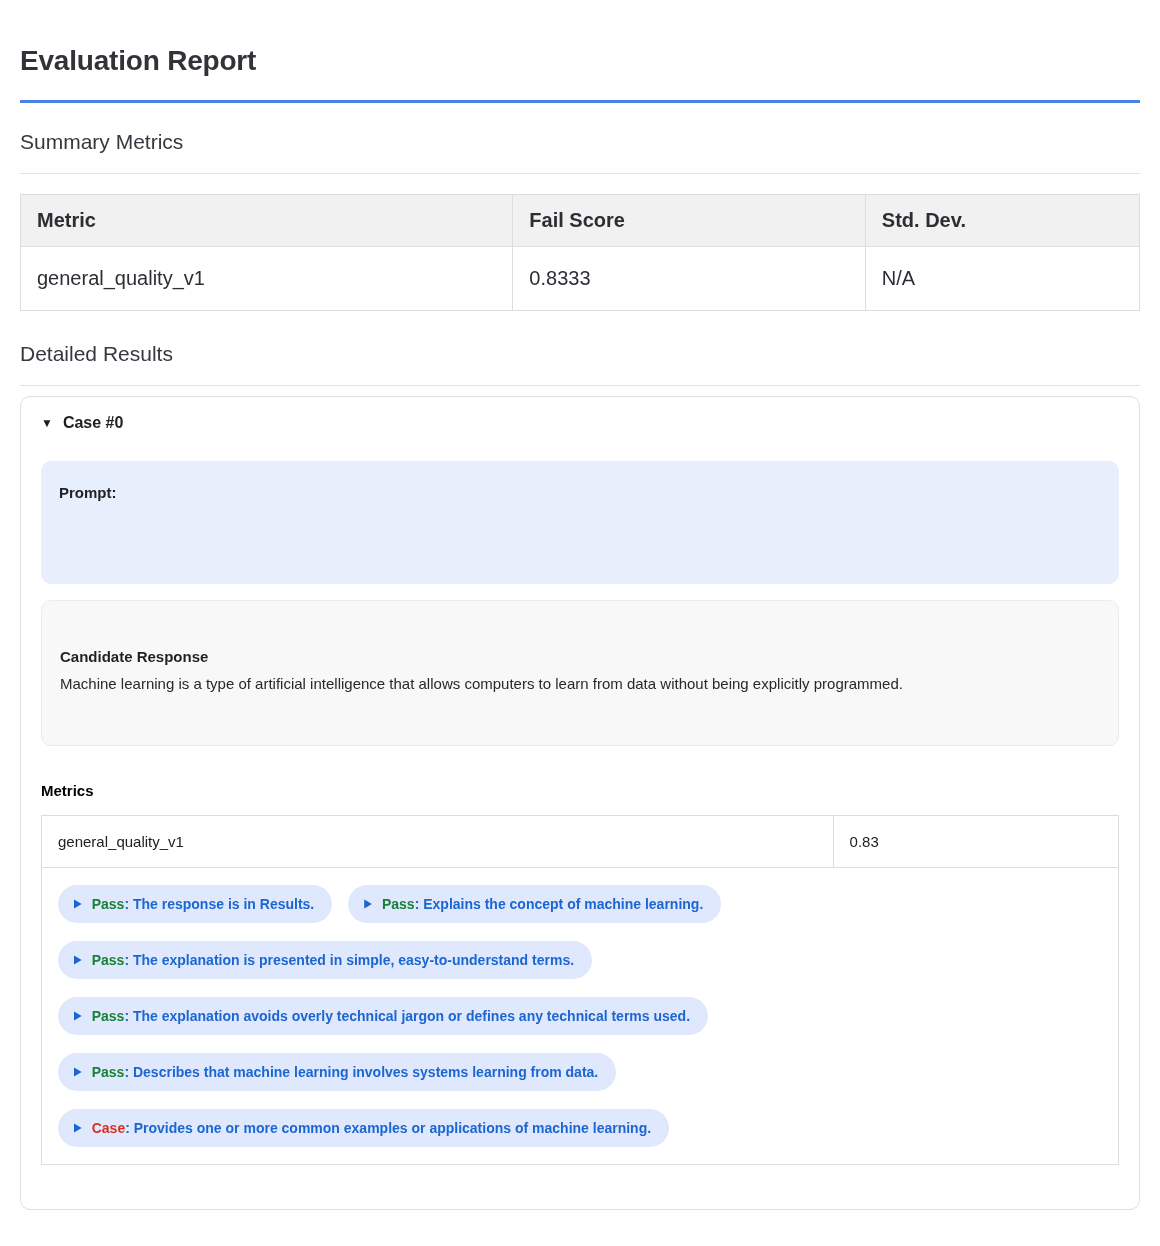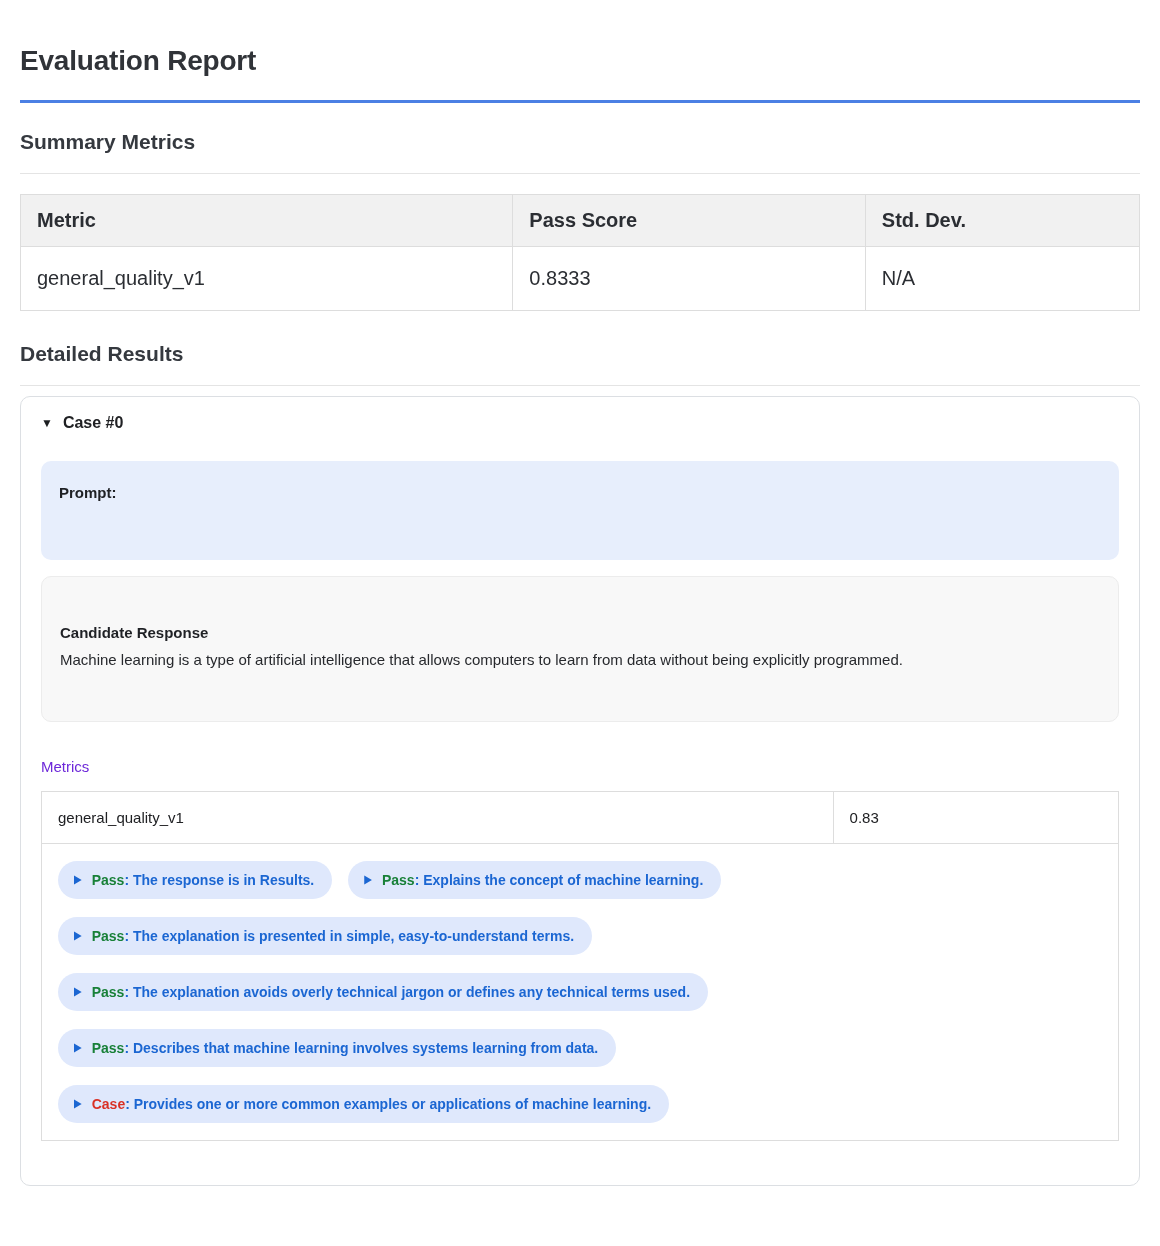--- a/index.html
+++ b/index.html
@@ -29,21 +29,21 @@
     background: #4b80e4;
     border: none;
     margin: 0 0 26px 0;
   }
 
   
   h2.section-heading {
     margin: 0;
     font-size: 21px;
     line-height: 25px;
-    font-weight: bold;
+    font-weight: normal;
     color: #35393f;
   }
   .thin-rule {
     height: 1px;
     background: #e4e4e4;
     border: none;
     margin: 19px 0 0 0;
   }
   .spacer-30 { height: 30px; }
 
@@ -94,21 +94,21 @@
   .caret {
     font-size: 12px;
     color: #1c1e21;
     line-height: 1;
   }
 
   
   .prompt-box {
     background: #e7eefc;
     border-radius: 10px;
-    padding: 20px 20px 52px 18px;
+    padding: 20px 20px 76px 18px;
     margin: 26px 0 16px 0;
     font-size: 15px;
     line-height: 23px;
   }
   .box-label {
     font-weight: bold;
     color: #1f2125;
     margin-bottom: 4px;
   }
   .box-text { color: #27292d; }
@@ -119,24 +119,24 @@
     border: 1px solid #ececec;
     border-radius: 10px;
     padding: 44px 12px 50px 18px;
     font-size: 15px;
     line-height: 23px;
   }
   .response-text { max-width: 935px; }
 
   
   .metrics-label {
-    font-weight: normal;
+    font-weight: bold;
     font-size: 15px;
     margin: 36px 0 16px 0;
-    color: #6d28d9;
+    color: #000000;
   }
   table.metrics-table {
     width: 100%;
     border-collapse: collapse;
     font-size: 15px;
   }
   table.metrics-table td {
     border: 1px solid #dddddd;
     text-align: left;
     vertical-align: middle;
@@ -187,21 +187,21 @@
 
   <table class="summary-table">
     <colgroup>
       <col style="width:44%">
       <col style="width:31.5%">
       <col style="width:24.5%">
     </colgroup>
     <thead>
       <tr>
         <th>Metric</th>
-        <th>Pass Score</th>
+        <th>Fail Score</th>
         <th>Std. Dev.</th>
       </tr>
     </thead>
     <tbody>
       <tr>
         <td>general_quality_v1</td>
         <td>0.8333</td>
         <td>N/A</td>
       </tr>
     </tbody>

